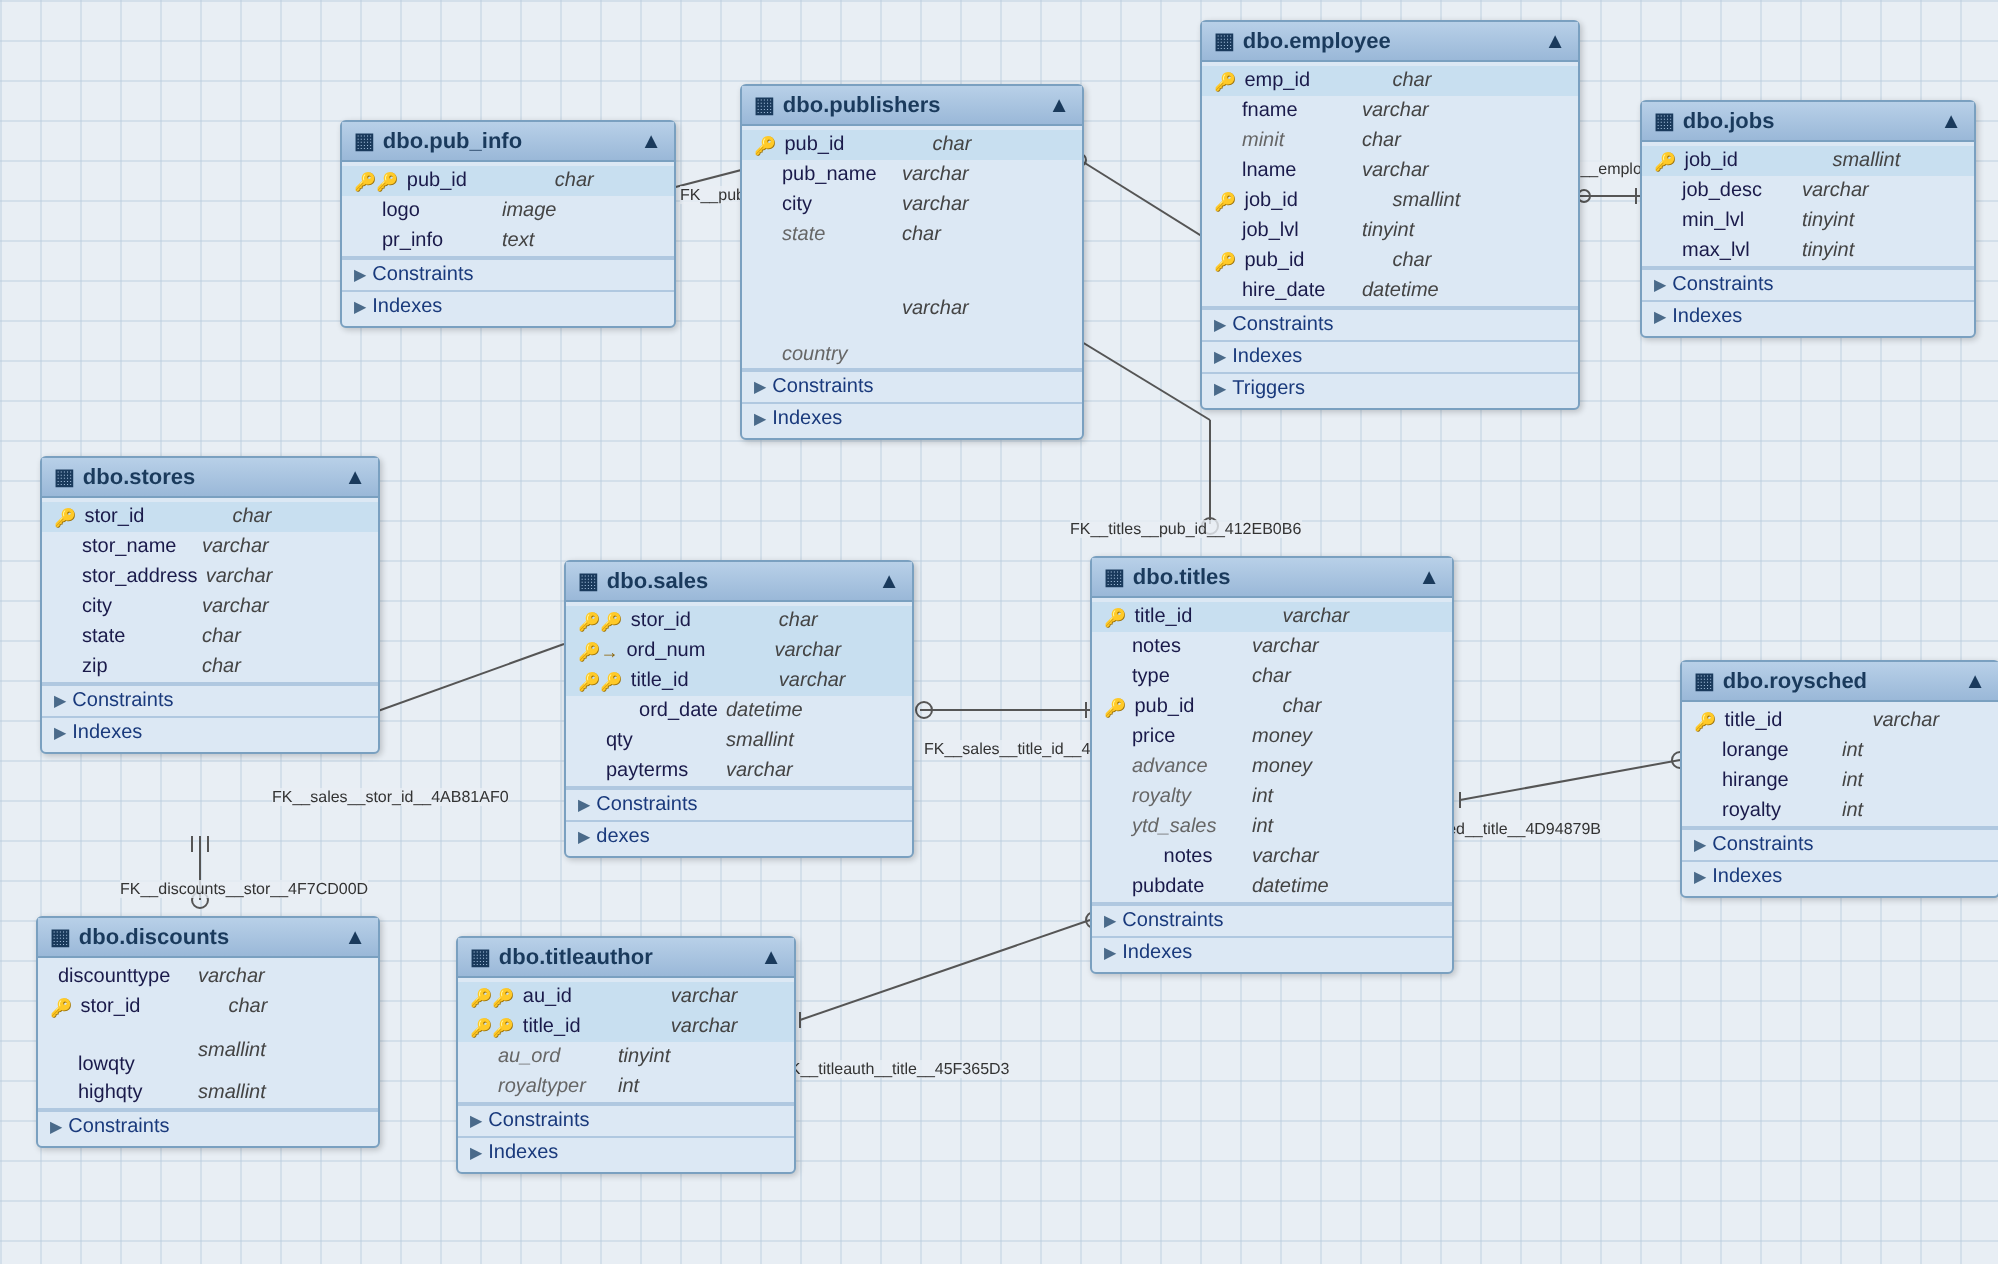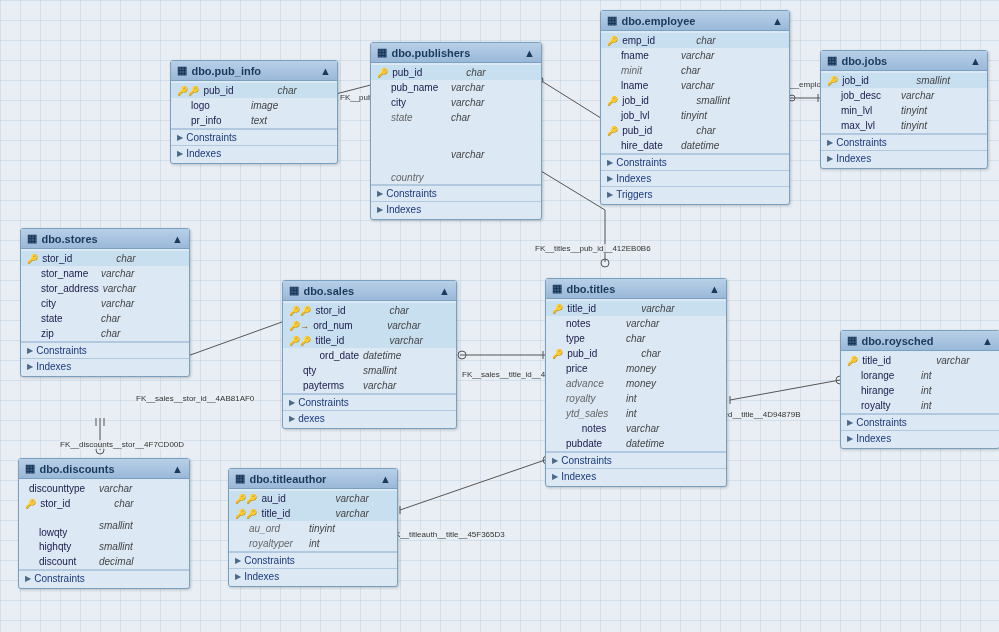--- a/index.html
+++ b/index.html
@@ -156,21 +156,21 @@
   <circle cx="840" cy="380" r="4" fill="none" stroke="#555" stroke-width="1"></circle>
 
   <line x1="400" y1="510" x2="545" y2="460" stroke="#555" stroke-width="1"></line>
   <line x1="396" y1="506" x2="396" y2="514" stroke="#555" stroke-width="1"></line>
   <line x1="400" y1="506" x2="400" y2="514" stroke="#555" stroke-width="1"></line>
   <circle cx="547" cy="460" r="4" fill="none" stroke="#555" stroke-width="1"></circle>
 </svg>
 
 <div class="connector-label" style="left:340px; top:93px; font-size:8px;">FK__pub_info__pub_id__571DF1D5 D</div>
 <div class="connector-label" style="left:780px; top:80px; font-size:8px;">FK__employee__job_id__5BE2A6F2</div>
-<div class="connector-label" style="left:535px; top:244px; font-size:8px;text-align:right;">FK__titles__pub_id__412EB0B6</div>
+<div class="connector-label" style="left:535px; top:260px; font-size:8px;text-align:right;">FK__titles__pub_id__412EB0B6</div>
 <div class="connector-label" style="left:136px; top:394px; font-size:8px;">FK__sales__stor_id__4AB81AF0</div>
 <div class="connector-label" style="left:462px; top:370px; font-size:8px;">FK__sales__title_id__4BAC3F29</div>
 <div class="connector-label" style="left:60px; top:440px; font-size:8px;">FK__discounts__stor__4F7CD00D</div>
 <div class="connector-label" style="left:700px; top:410px; font-size:8px;">roysched__title__4D94879B</div>
 <div class="connector-label" style="left:390px; top:530px; font-size:8px;">FK__titleauth__title__45F365D3</div>
 
 <div class="table-box" style="left:170px; top:60px; width:168px;">
   <div class="table-header">
     <span>▦</span>
     <span>dbo.pub_info</span>
@@ -540,24 +540,20 @@
       <span class="field-type">char</span>
     </div>
     <div class="field-row">
       <span class="field-name" style="padding-left:14px;margin-top:15px;">lowqty</span>
       <span class="field-type">smallint</span>
     </div>
     <div class="field-row">
       <span class="field-name" style="padding-left:14px;">highqty</span>
       <span class="field-type">smallint</span>
     </div>
-    <div class="field-row">
-      <span class="field-name" style="padding-left:14px;">discount</span>
-      <span class="field-type">decimal</span>
-    </div>
     <div class="divider"></div>
     <div class="section-row">
       <span class="arrow-icon">▶</span>
       <span>Constraints</span>
     </div>
   </div>
 </div>
 
 <div class="table-box" style="left:228px; top:468px; width:170px;">
   <div class="table-header">

